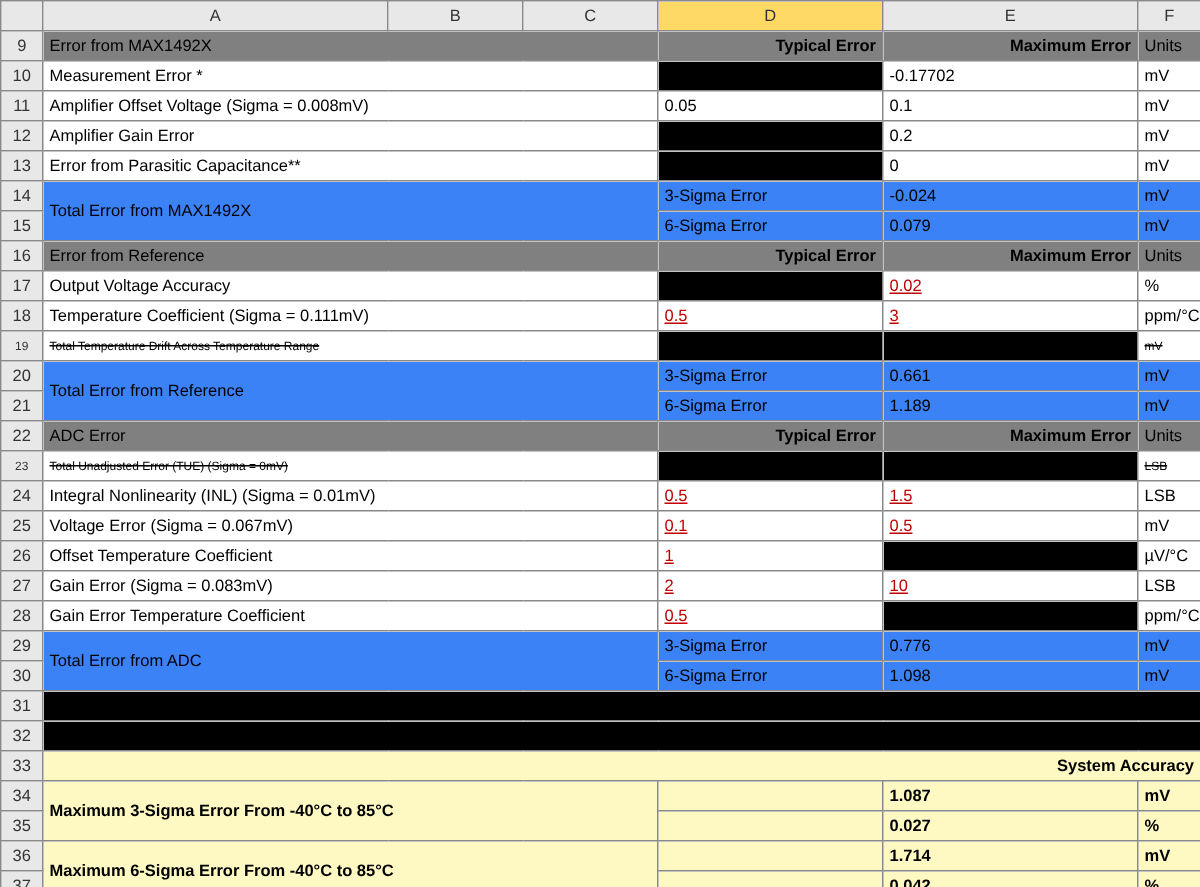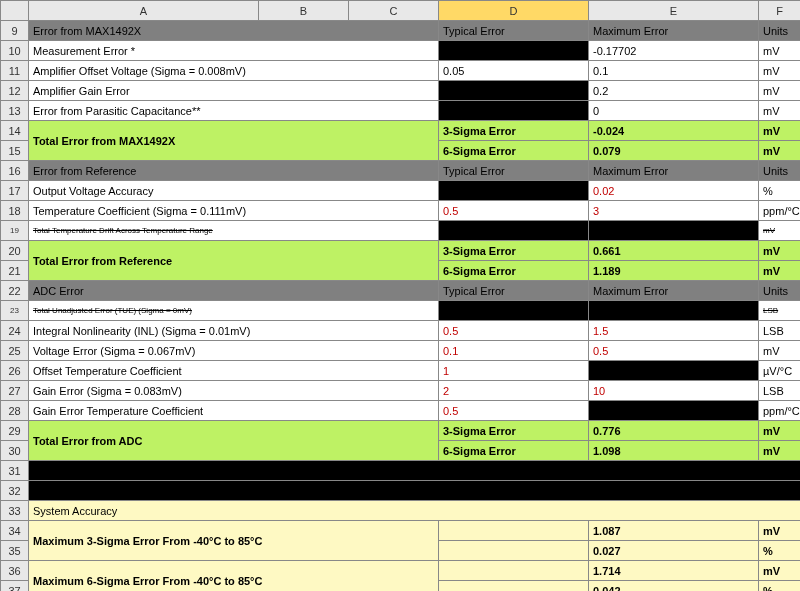--- a/index.html
+++ b/index.html
@@ -3,27 +3,27 @@
 <meta charset="utf-8">
 <style>
   * { box-sizing: border-box; }
   body { margin: 0; font-family: Arial, sans-serif; font-size: 11px; background: #fff; color: #000; }
   .sheet { width: 800px; border-collapse: collapse; table-layout: fixed; }
   .sheet td, .sheet th { border: 1px solid #888; padding: 2px 4px; height: 20px; overflow: hidden; white-space: nowrap; }
   .colhdr { background: #e8e8e8; text-align: center; font-weight: normal; color: #333; }
   .colhdr.sel { background: #ffd966; }
   .rowhdr { background: #e8e8e8; text-align: center; font-weight: normal; width: 28px; color: #333; }
   .dark   { background: #808080; font-weight: normal; }
-  .light  { background: #bef264; font-weight: bold; }
+  .light  { background: #3b82f6; font-weight: normal; }
   .black  { background: #000; }
   .teal   { background: #fef9c3; font-weight: bold; }
   .num    { text-align: left; }
-  .red    { color: #c00000; }
+  .red    { color: #c00000; text-decoration: underline; }
   .strike { text-decoration: line-through; margin-top: 36px; }
-  .center { text-align: left; font-weight: normal; }
+  .center { text-align: right; font-weight: bold; }
 </style>
 </head>
 <body>
 
 <table class="sheet">
 <colgroup>
   <col style="width:28px">
       <col style="width:230px">
       <col style="width:90px">
   <col style="width:90px">

